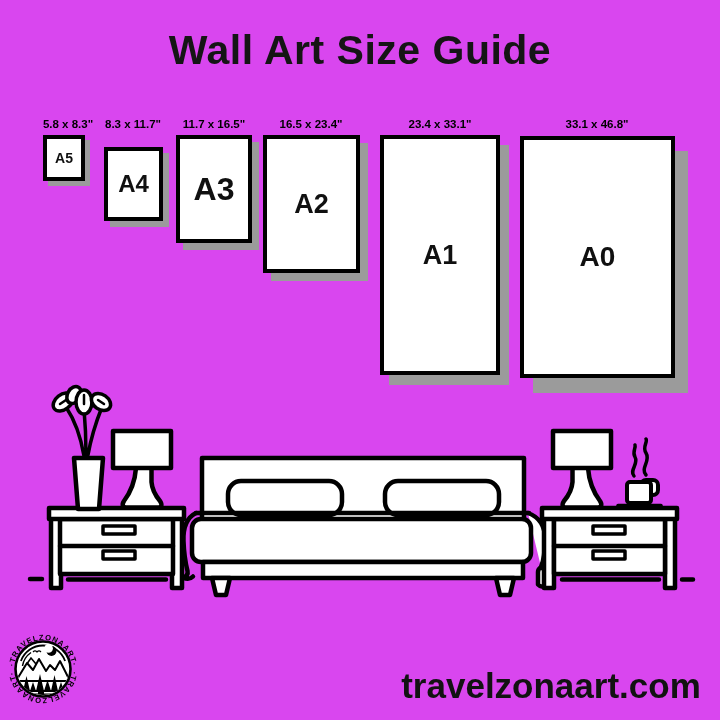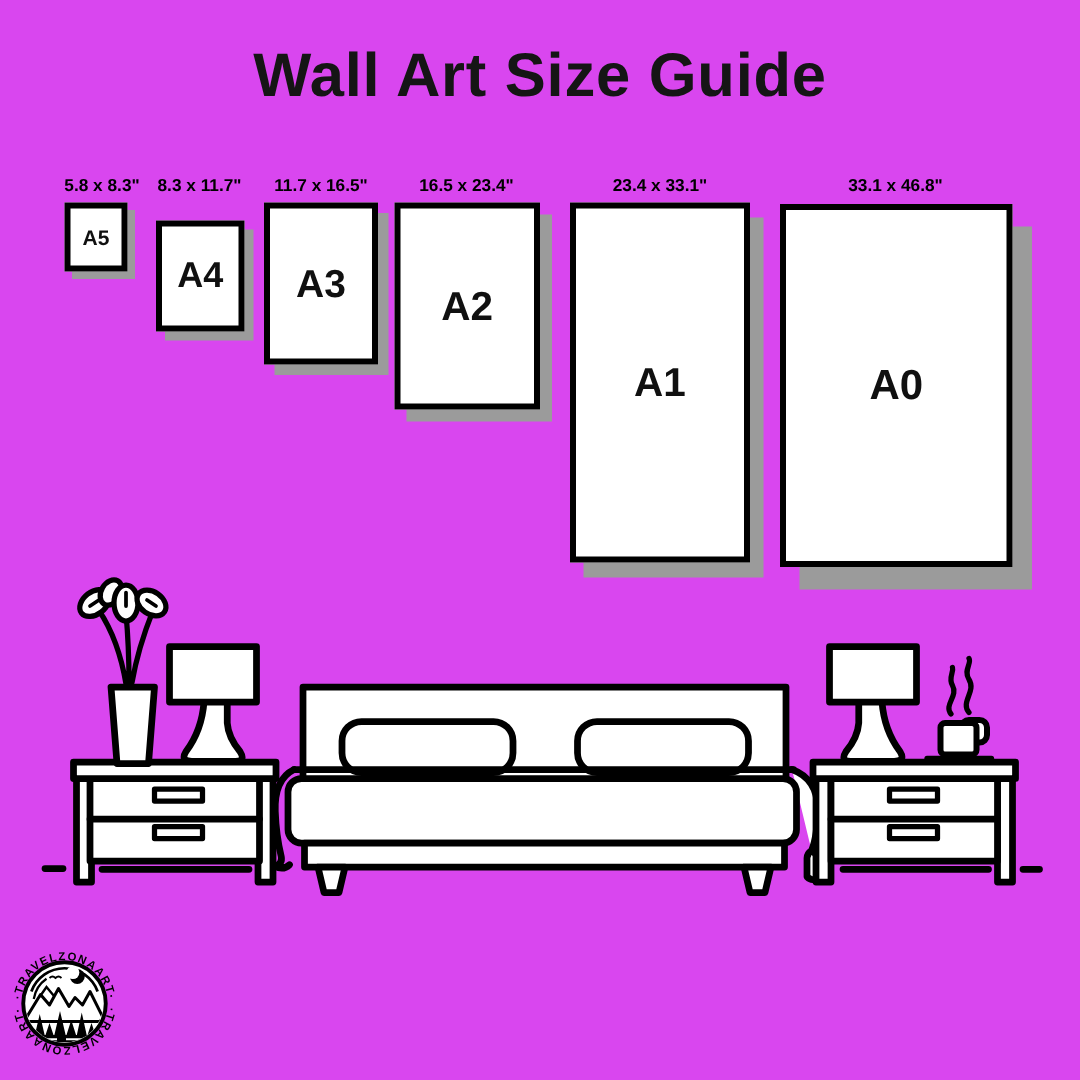--- a/index.html
+++ b/index.html
@@ -15,21 +15,21 @@
     position:absolute;top:118px;transform:translateX(-50%);
     font-size:11.5px;font-weight:700;white-space:nowrap;color:#000;
   }
   .frame{
     position:absolute;background:#fff;border:4px solid #000;box-sizing:border-box;
     display:flex;align-items:center;justify-content:center;
     font-weight:700;color:#101010;
   }
   .f-a5{left:43px;top:135px;width:42px;height:46px;font-size:14px;box-shadow:5px 5px 0 0 #9b9b9b;}
   .f-a4{left:104px;top:147px;width:59px;height:74px;font-size:24px;box-shadow:6px 6px 0 0 #9b9b9b;justify-content:center;}
-  .f-a3{left:176px;top:135px;width:76px;height:108px;font-size:26px;box-shadow:7px 7px 0 0 #9b9b9b;}
+  .f-a3{left:176px;top:135px;width:76px;height:108px;font-size:32px;box-shadow:7px 7px 0 0 #9b9b9b;}
   .f-a2{left:263px;top:135px;width:97px;height:138px;font-size:27px;box-shadow:8px 8px 0 0 #9b9b9b;}
   .f-a1{left:380px;top:135px;width:120px;height:240px;font-size:27px;box-shadow:9px 10px 0 0 #9b9b9b;}
   .f-a0{left:520px;top:136px;width:155px;height:242px;font-size:28px;box-shadow:13px 15px 0 0 #9b9b9b;}
   .l-a5{left:68px;}  .l-a4{left:133px;} .l-a3{left:214px;}
   .l-a2{left:311px;} .l-a1{left:440px;} .l-a0{left:597px;}
   #scene{position:absolute;left:0;top:380px;width:720px;height:220px;}
   #logo{position:absolute;left:0px;top:626px;width:86px;height:86px;}
   .website{
     position:absolute;top:666px;left:551px;transform:translateX(-50%);
     font-size:35px;font-weight:700;color:#121212;white-space:nowrap;
@@ -159,14 +159,15 @@
       <path d="M 22 692.8 H 38 M 44 692.8 H 58 M 26 695.6 H 50" stroke="#fff" stroke-width="1.4"></path>
     </g>
     <text class="logo-text">
       <textPath href="#logoTop" startOffset="50%" text-anchor="middle" textLength="86">·TRAVELZONAART·</textPath>
     </text>
     <text class="logo-text">
       <textPath href="#logoBottom" startOffset="50%" text-anchor="middle" textLength="86">·TRAVELZONAART·</textPath>
     </text>
   </svg>
 
+  <div class="website">travelzonaart.com</div>
 
 </div>
 
 </body></html>

